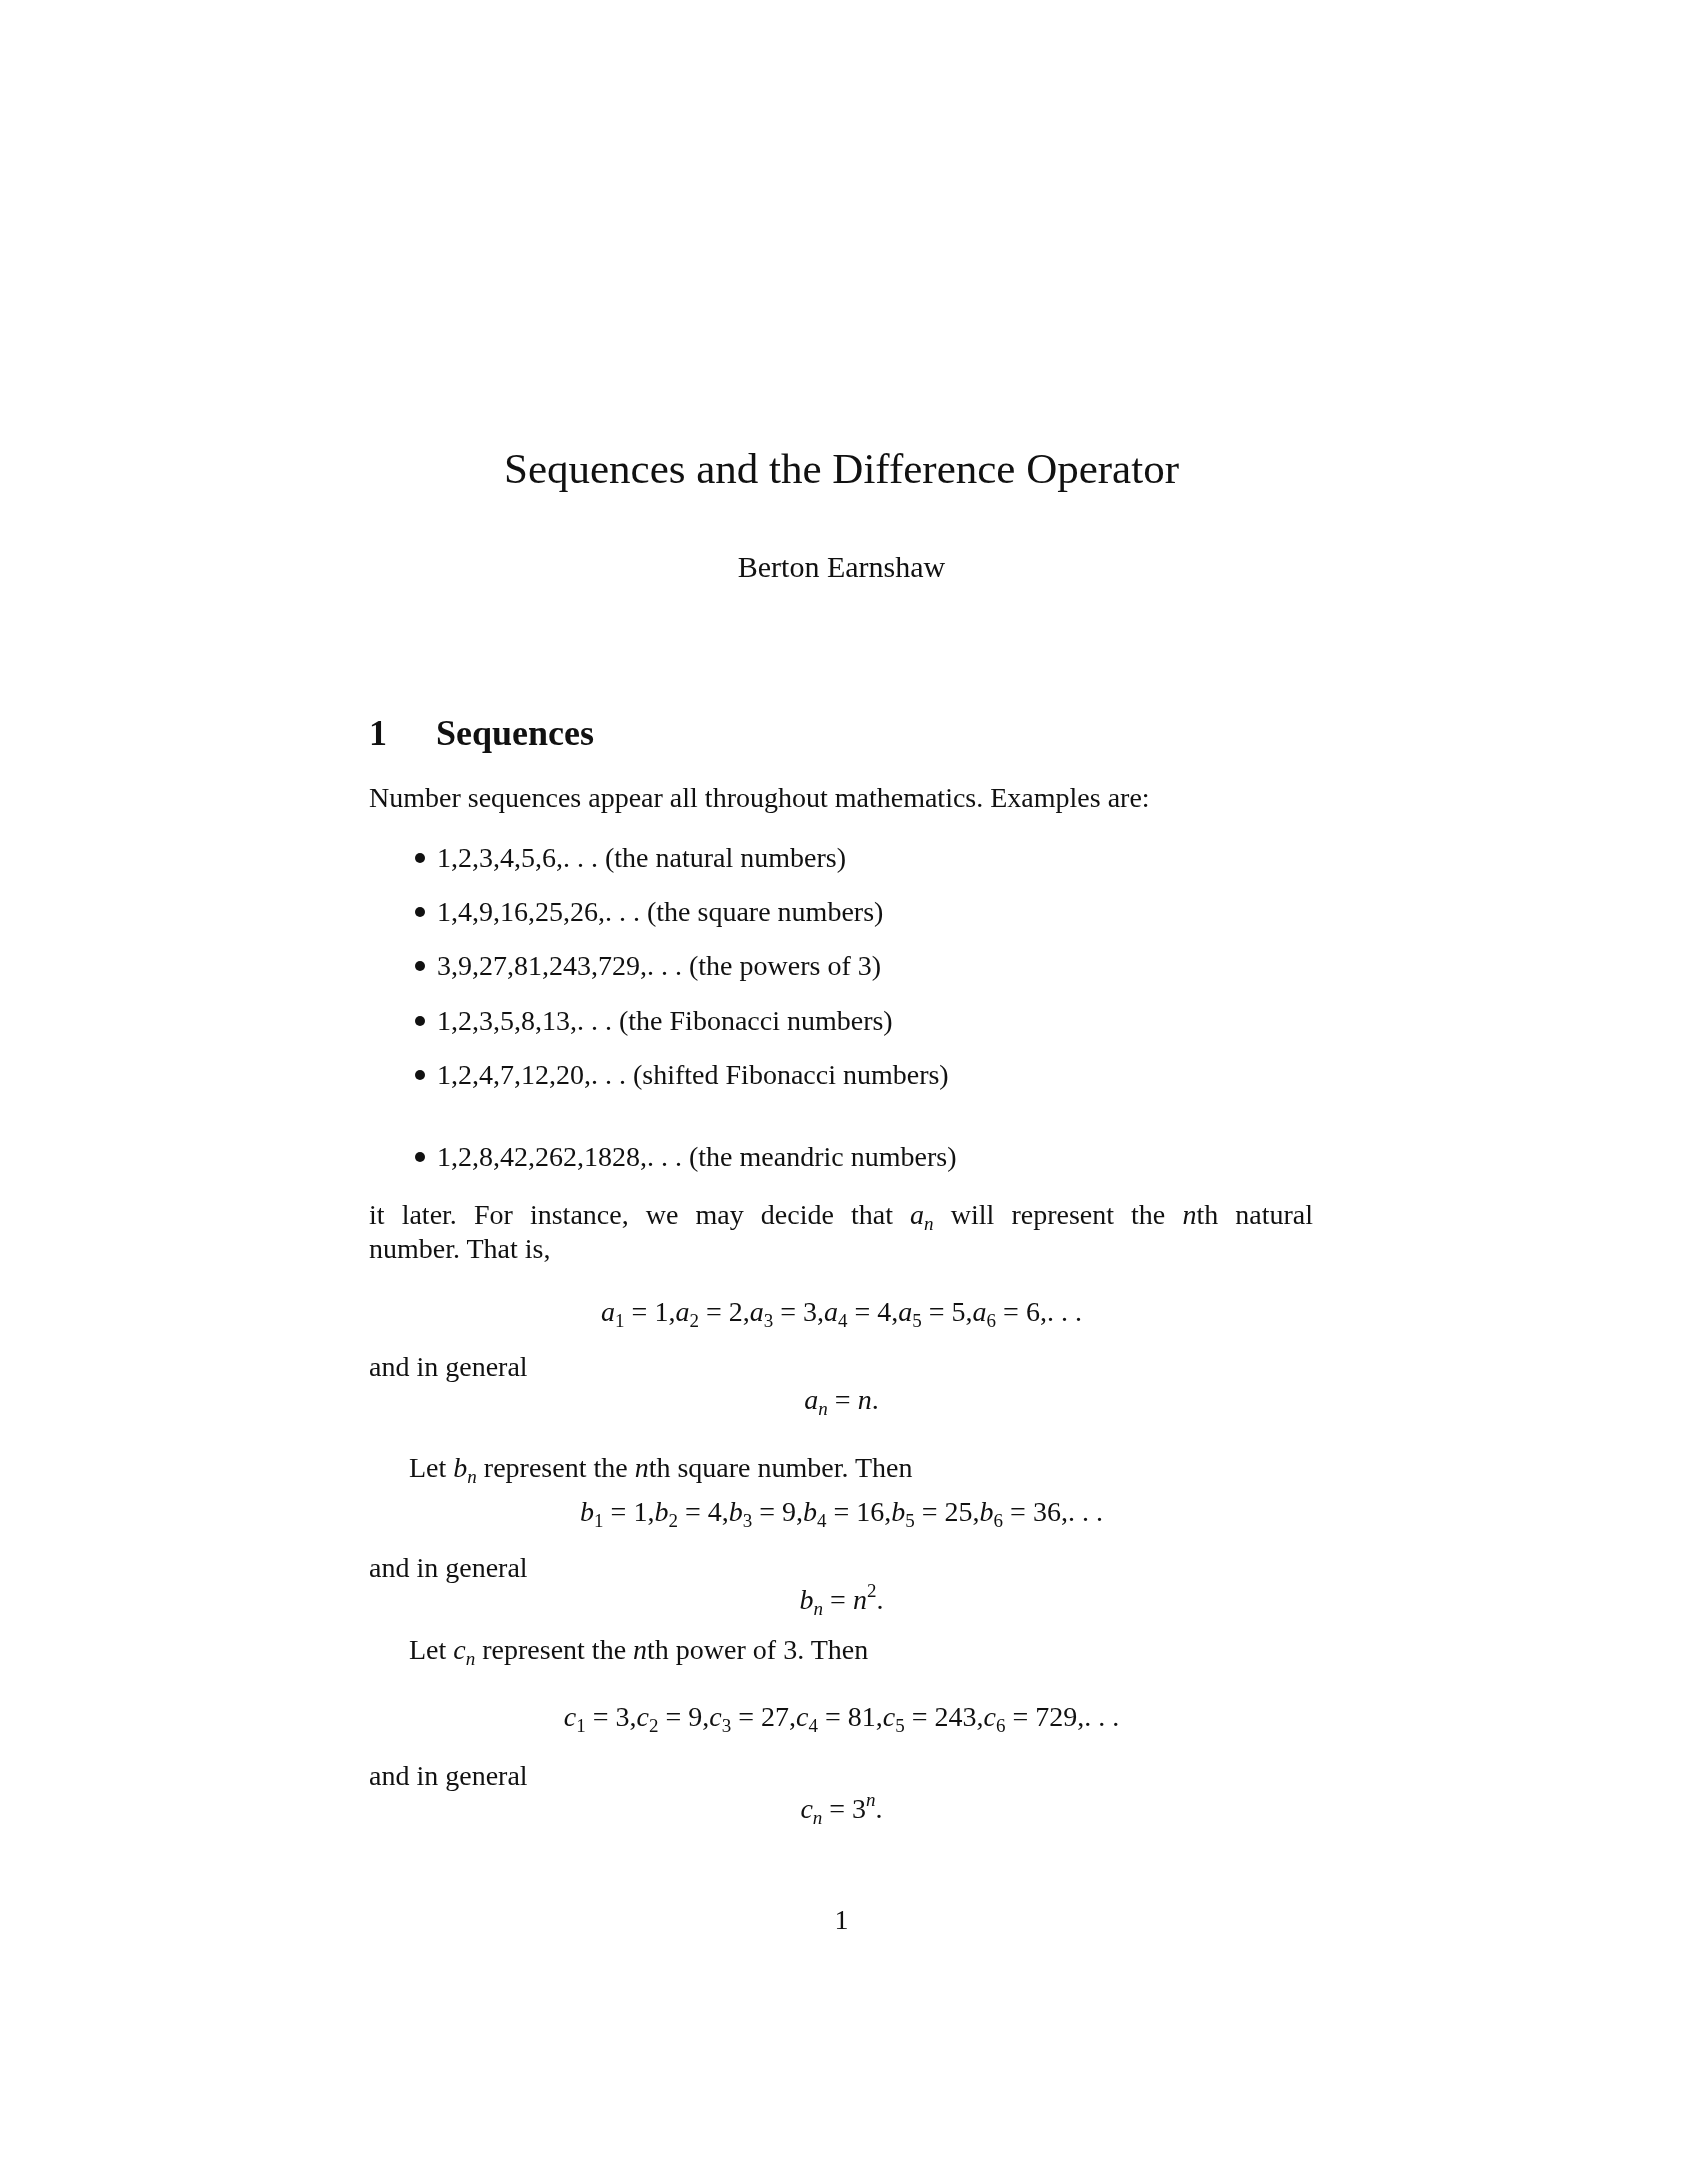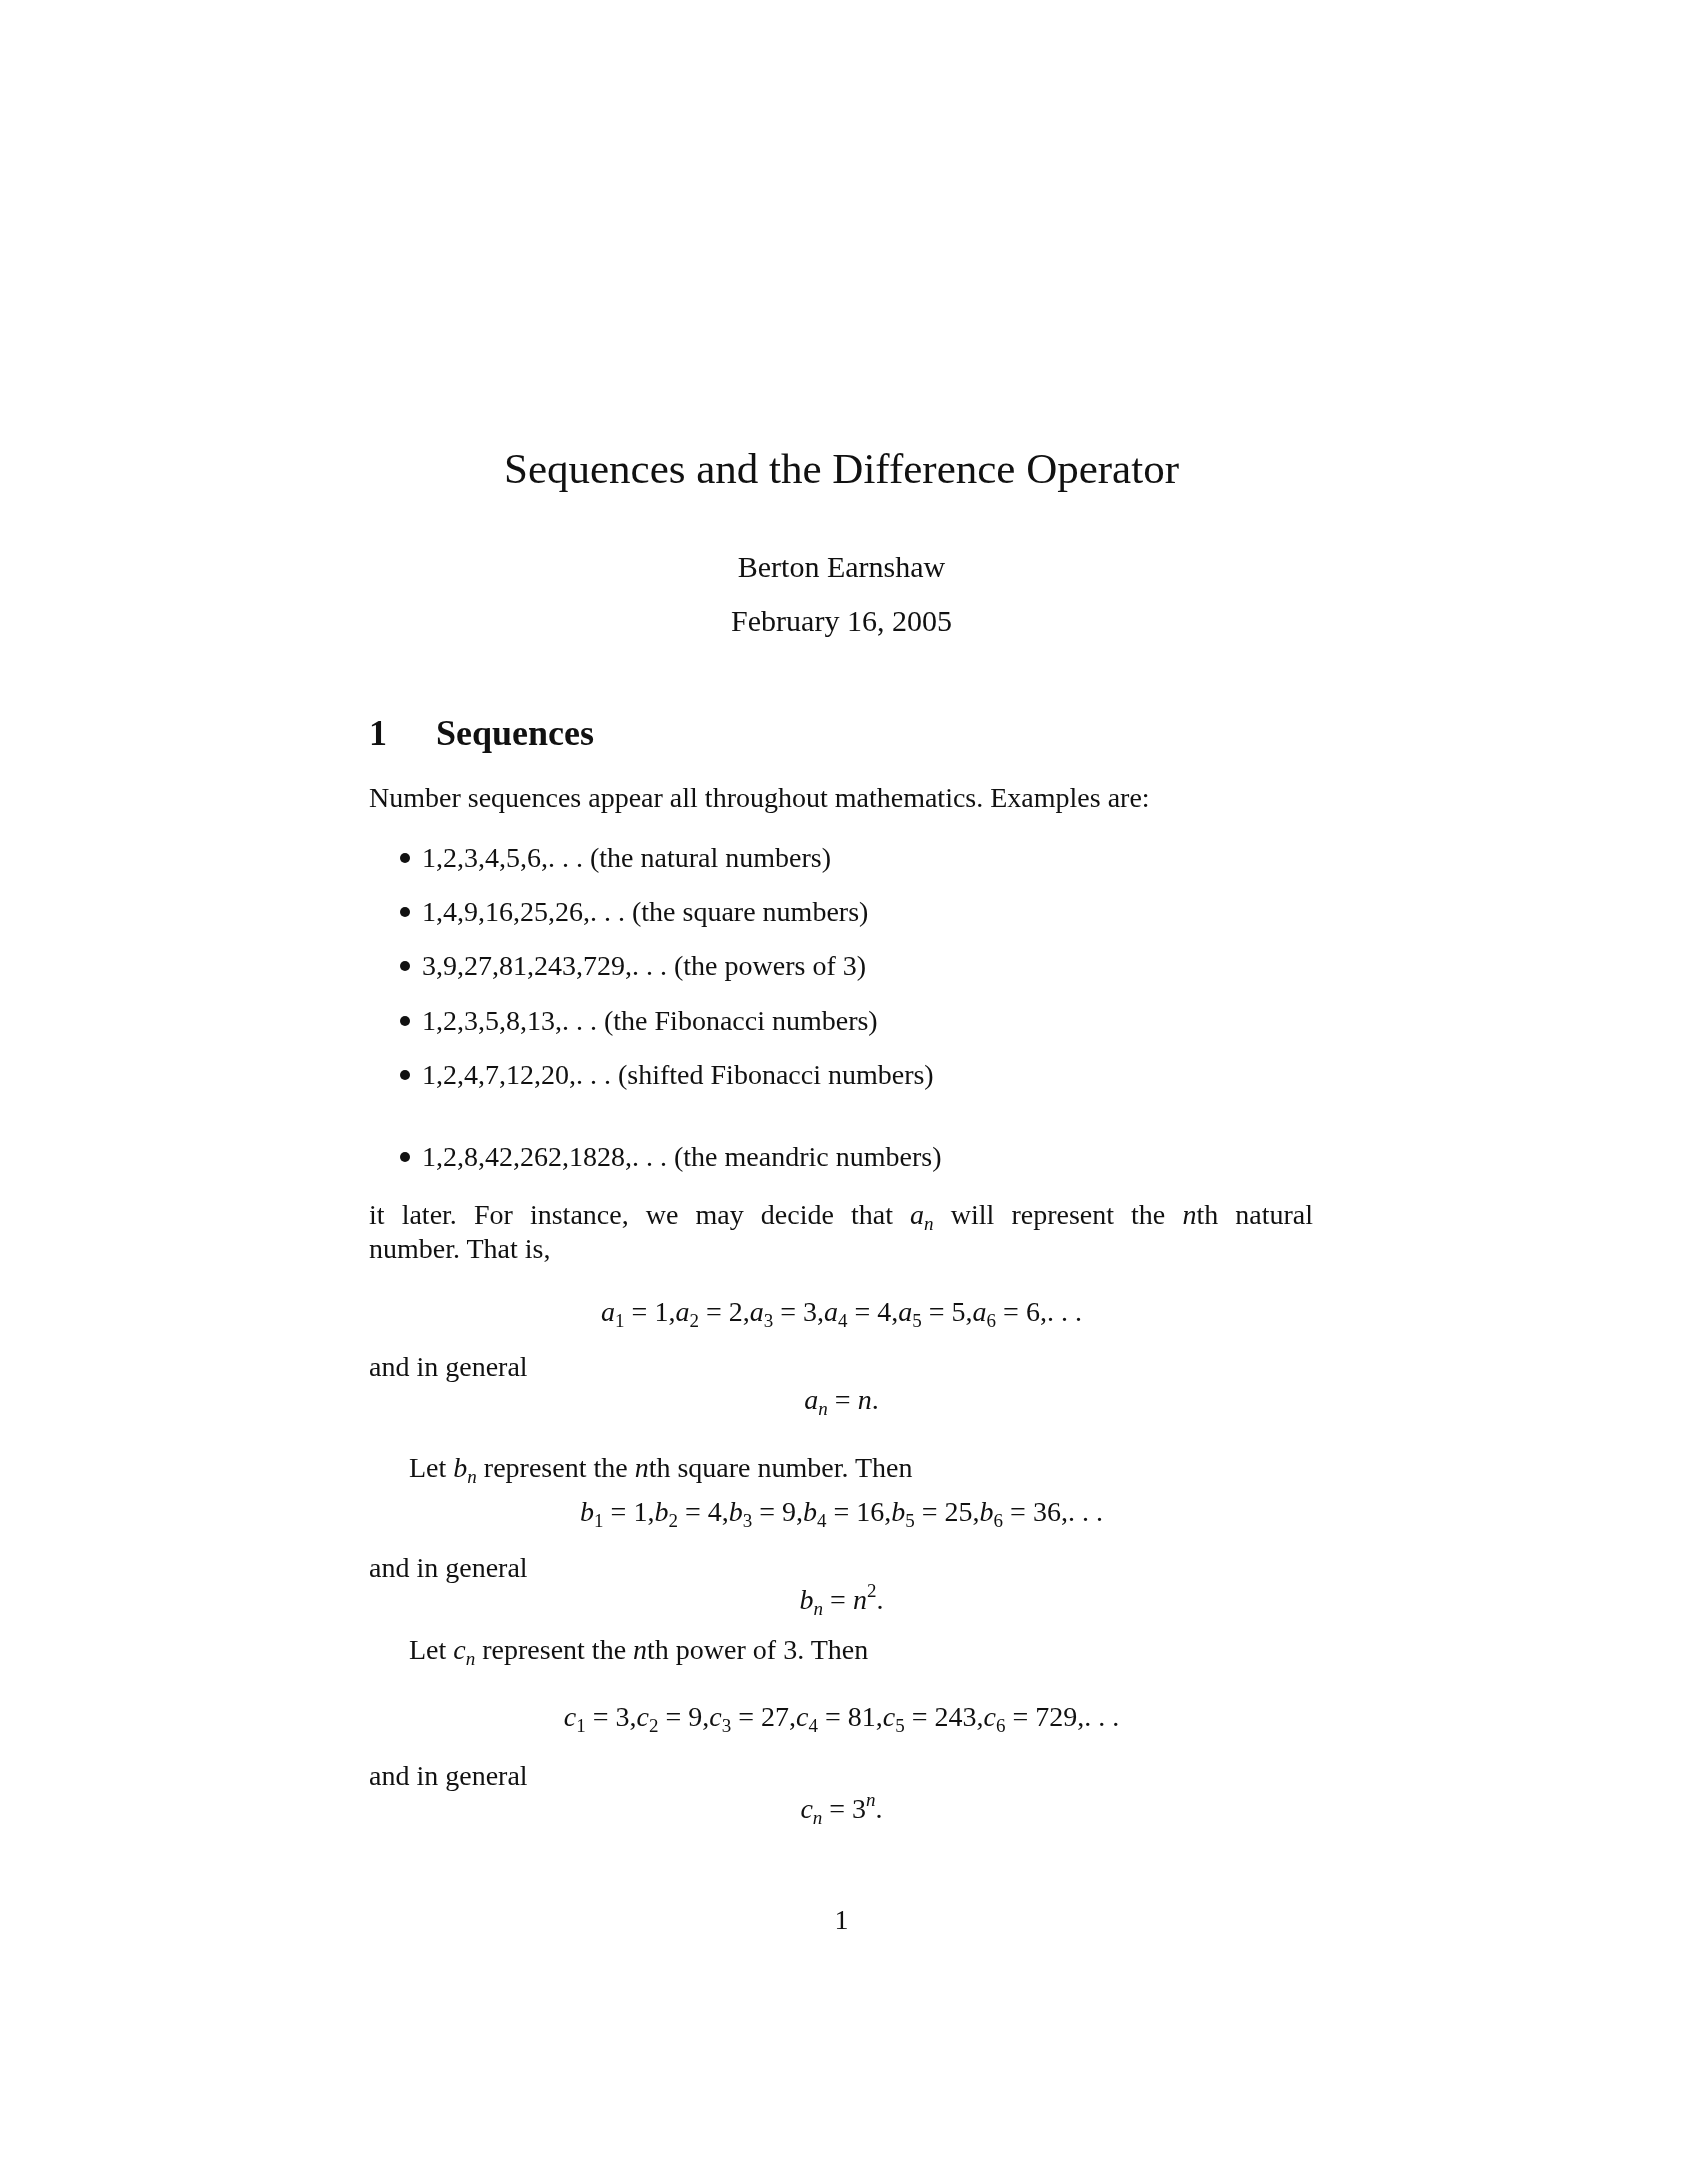--- a/index.html
+++ b/index.html
@@ -9,38 +9,37 @@
   .line { position: absolute; white-space: nowrap; line-height: 1; }
   .center { left: 0; width: 1683px; text-align: center; }
   .title { font-size: 43px; top: 447px; }
   .author { font-size: 30px; top: 552px; font-family: Liberation Serif, serif; }
   .date { font-size: 30px; top: 606px; }
   .section { left: 369px; top: 715px; font-size: 36px; font-weight: bold; }
   .section .num { display: inline-block; width: 67px; }
   .body { font-size: 28px; }
   .left { left: 369px; }
   .indent { left: 409px; }
-  .bullet-item { left: 400px; font-family: Liberation Serif, serif; }
+  .bullet-item { left: 415px; font-family: Liberation Serif, serif; }
   .bullet-dot { display: inline-block; width: 10px; height: 10px; border-radius: 50%; background: #111;
                 vertical-align: middle; margin-right: 12px; position: relative; top: -3px; }
   .justify { width: 944px; text-align: justify; text-align-last: justify; }
   i { font-style: italic; }
   sub { font-size: 19px; vertical-align: -6px; line-height: 0; }
   sup { font-size: 19px; vertical-align: 12px; line-height: 0; }
   .eq { font-size: 28px; }
   .pagenum { font-size: 28px; }
 </style>
 </head>
 <body>
 
 <div class="page">
 
   <div class="line center title">Sequences and the Difference Operator</div>
   <div class="line center author">Berton Earnshaw</div>
-  <div class="line center date">February 16, 2005</div>
 
   <div class="line section">
     <span class="num">1</span><span>Sequences</span>
   </div>
 
   <div class="line body left" style="top:784px">Number sequences appear all throughout mathematics. Examples are:</div>
 
   <div id="examples-list">
       <div class="line body bullet-item" style="top: 844px;"><span class="bullet-dot"></span><span>1,2,3,4,5,6,. . .</span><span> (the natural numbers)</span></div>
       <div class="line body bullet-item" style="top: 898px;"><span class="bullet-dot"></span><span>1,4,9,16,25,26,. . .</span><span> (the square numbers)</span></div>

